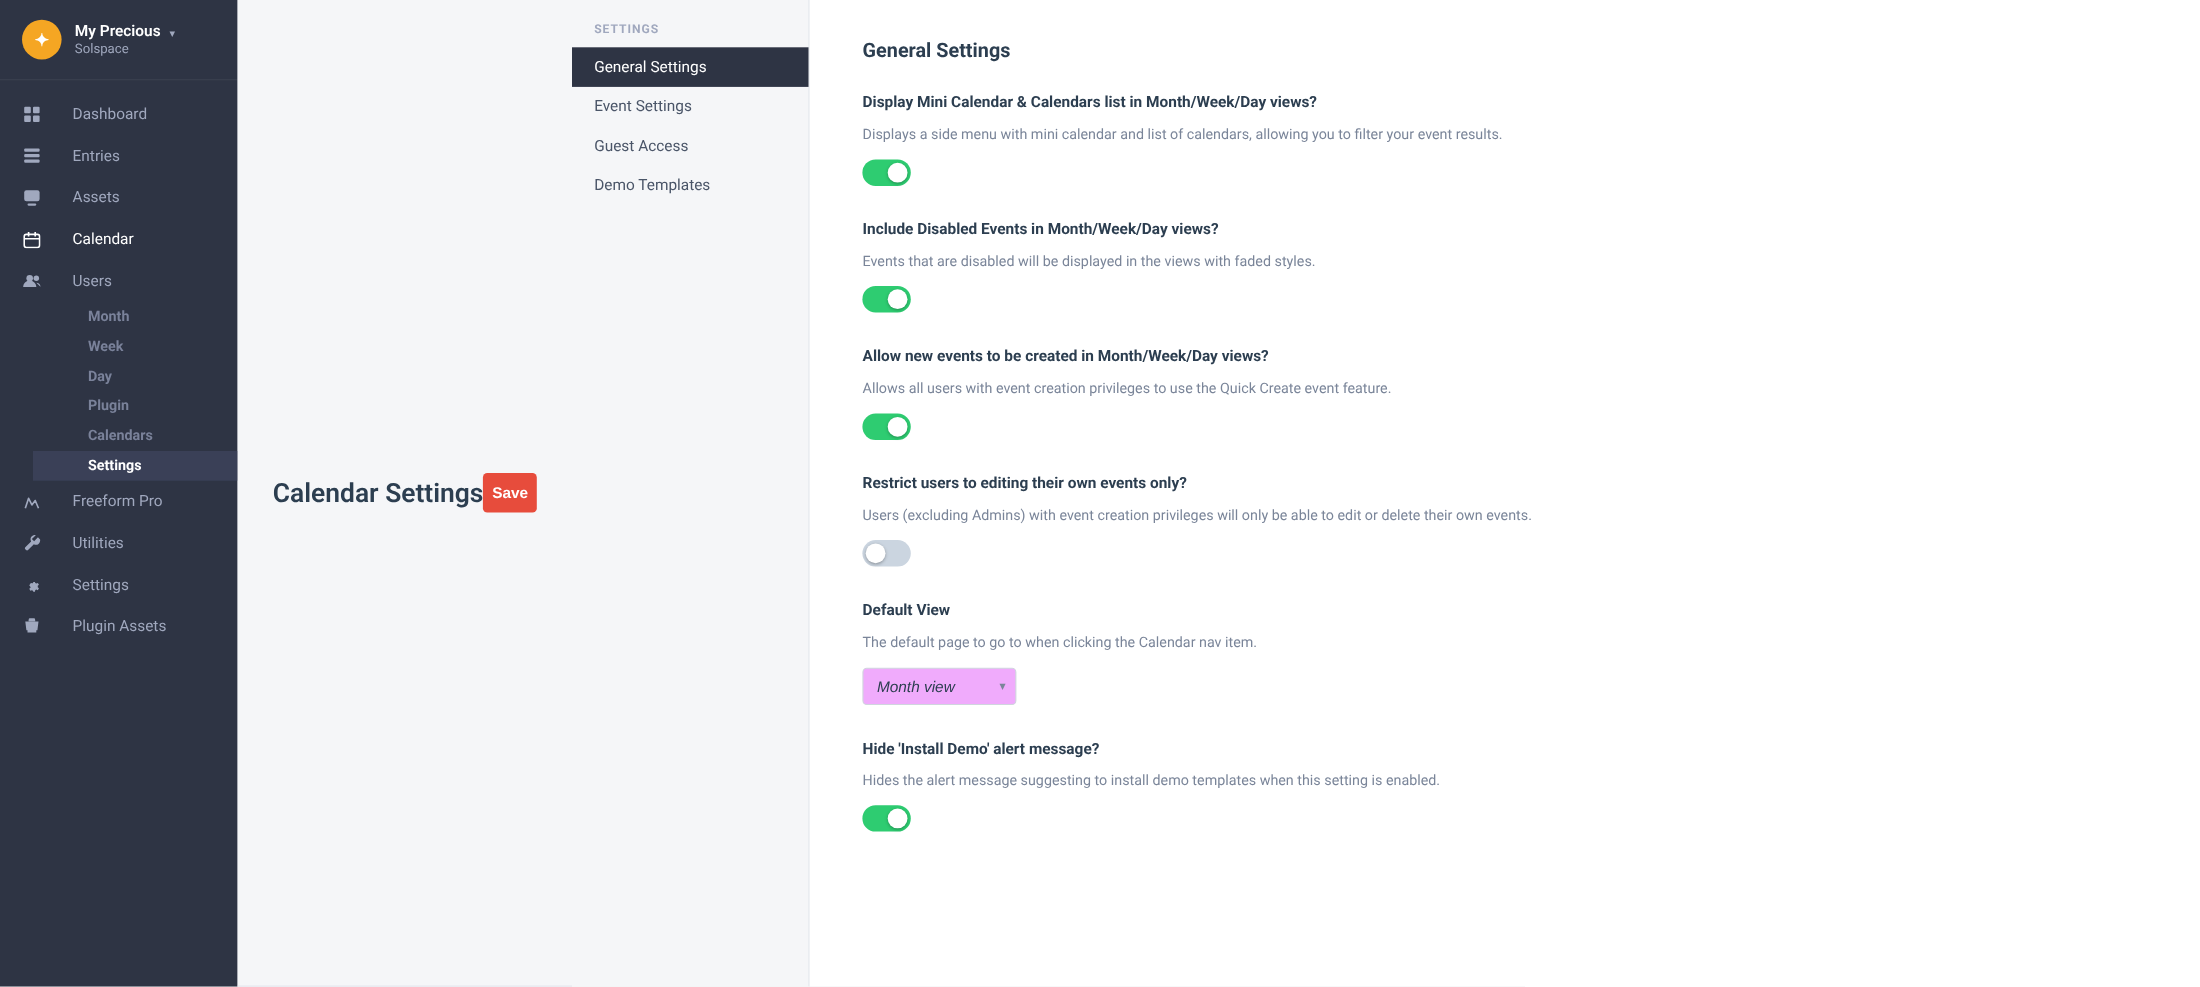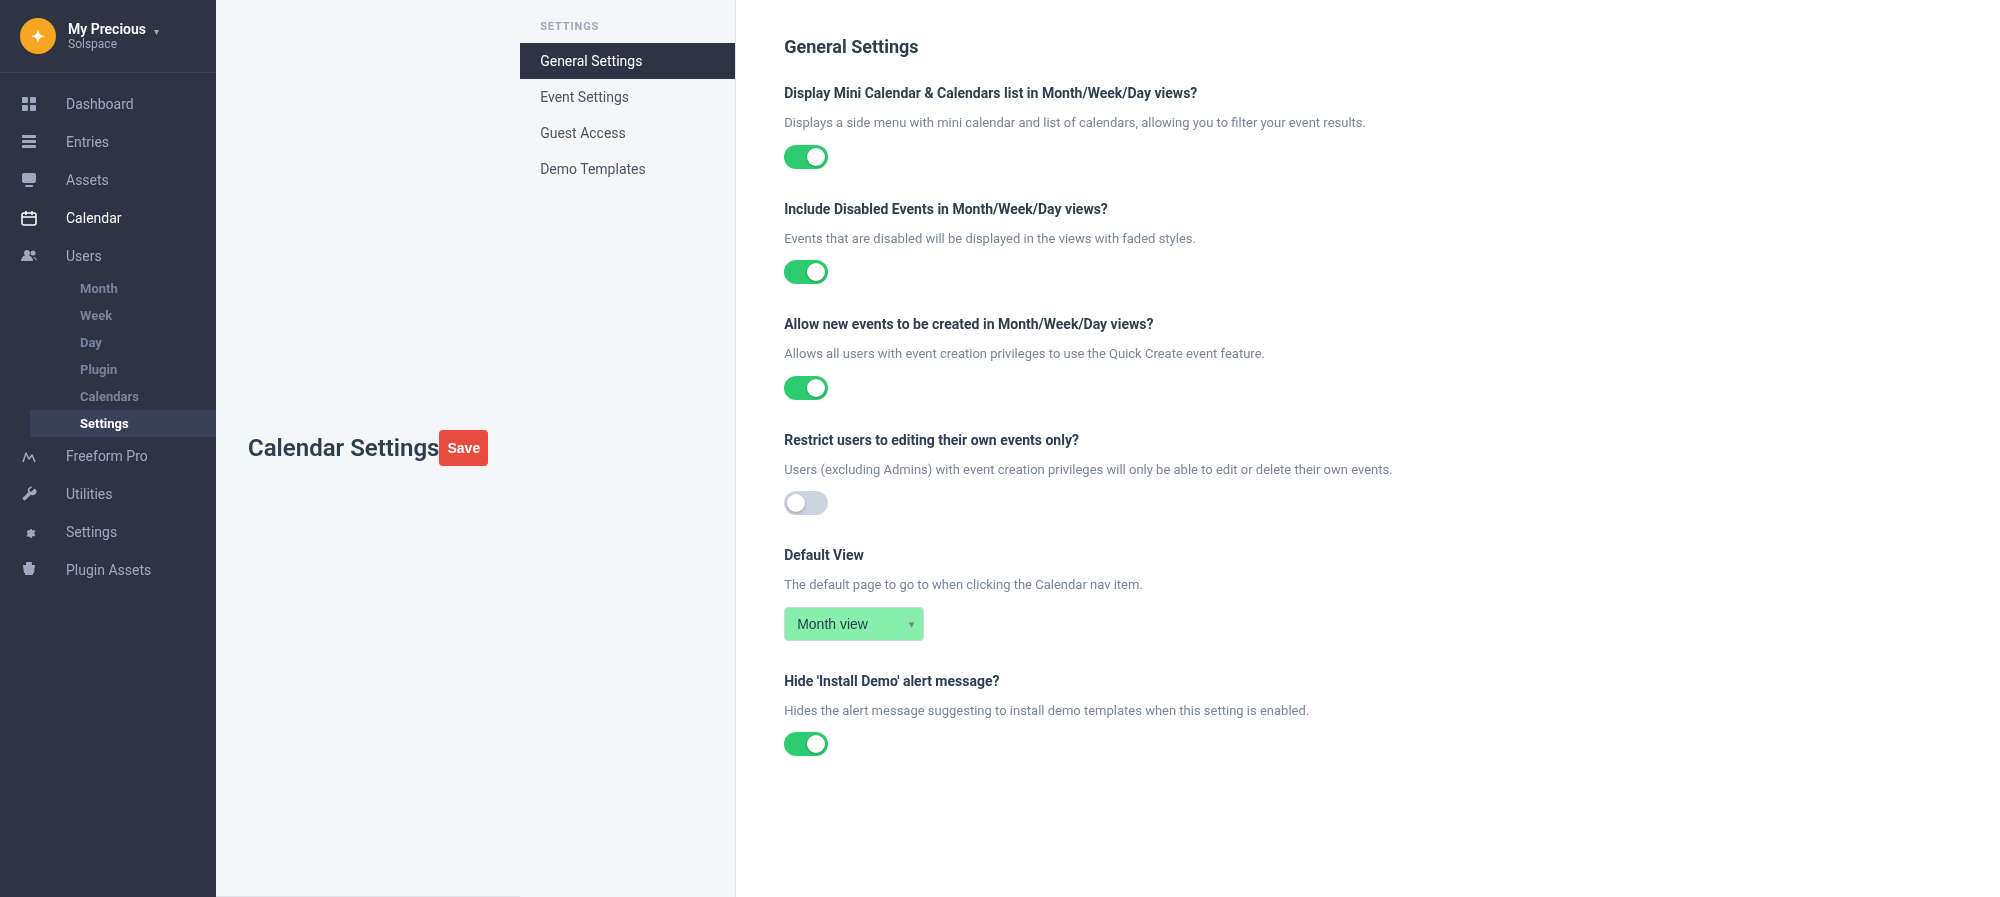--- a/index.html
+++ b/index.html
@@ -182,23 +182,24 @@
       position: relative;
       display: inline-block;
     }
     .default-view-select {
       appearance: none;
       border: 1px solid #d0d5de;
       border-radius: 4px;
       padding: 8px 16px 8px 12px;
       font-size: 14px;
       color: #2c3e50;
-      background: #86efac;
+      background: #f0abfc;
       cursor: pointer;
       min-width: 140px;
+      font-style: italic;
     }
     .select-arrow {
       position: absolute;
       right: 10px;
       top: 50%;
       transform: translateY(-50%);
       pointer-events: none;
       font-size: 11px;
       color: #7a8599;
     }

